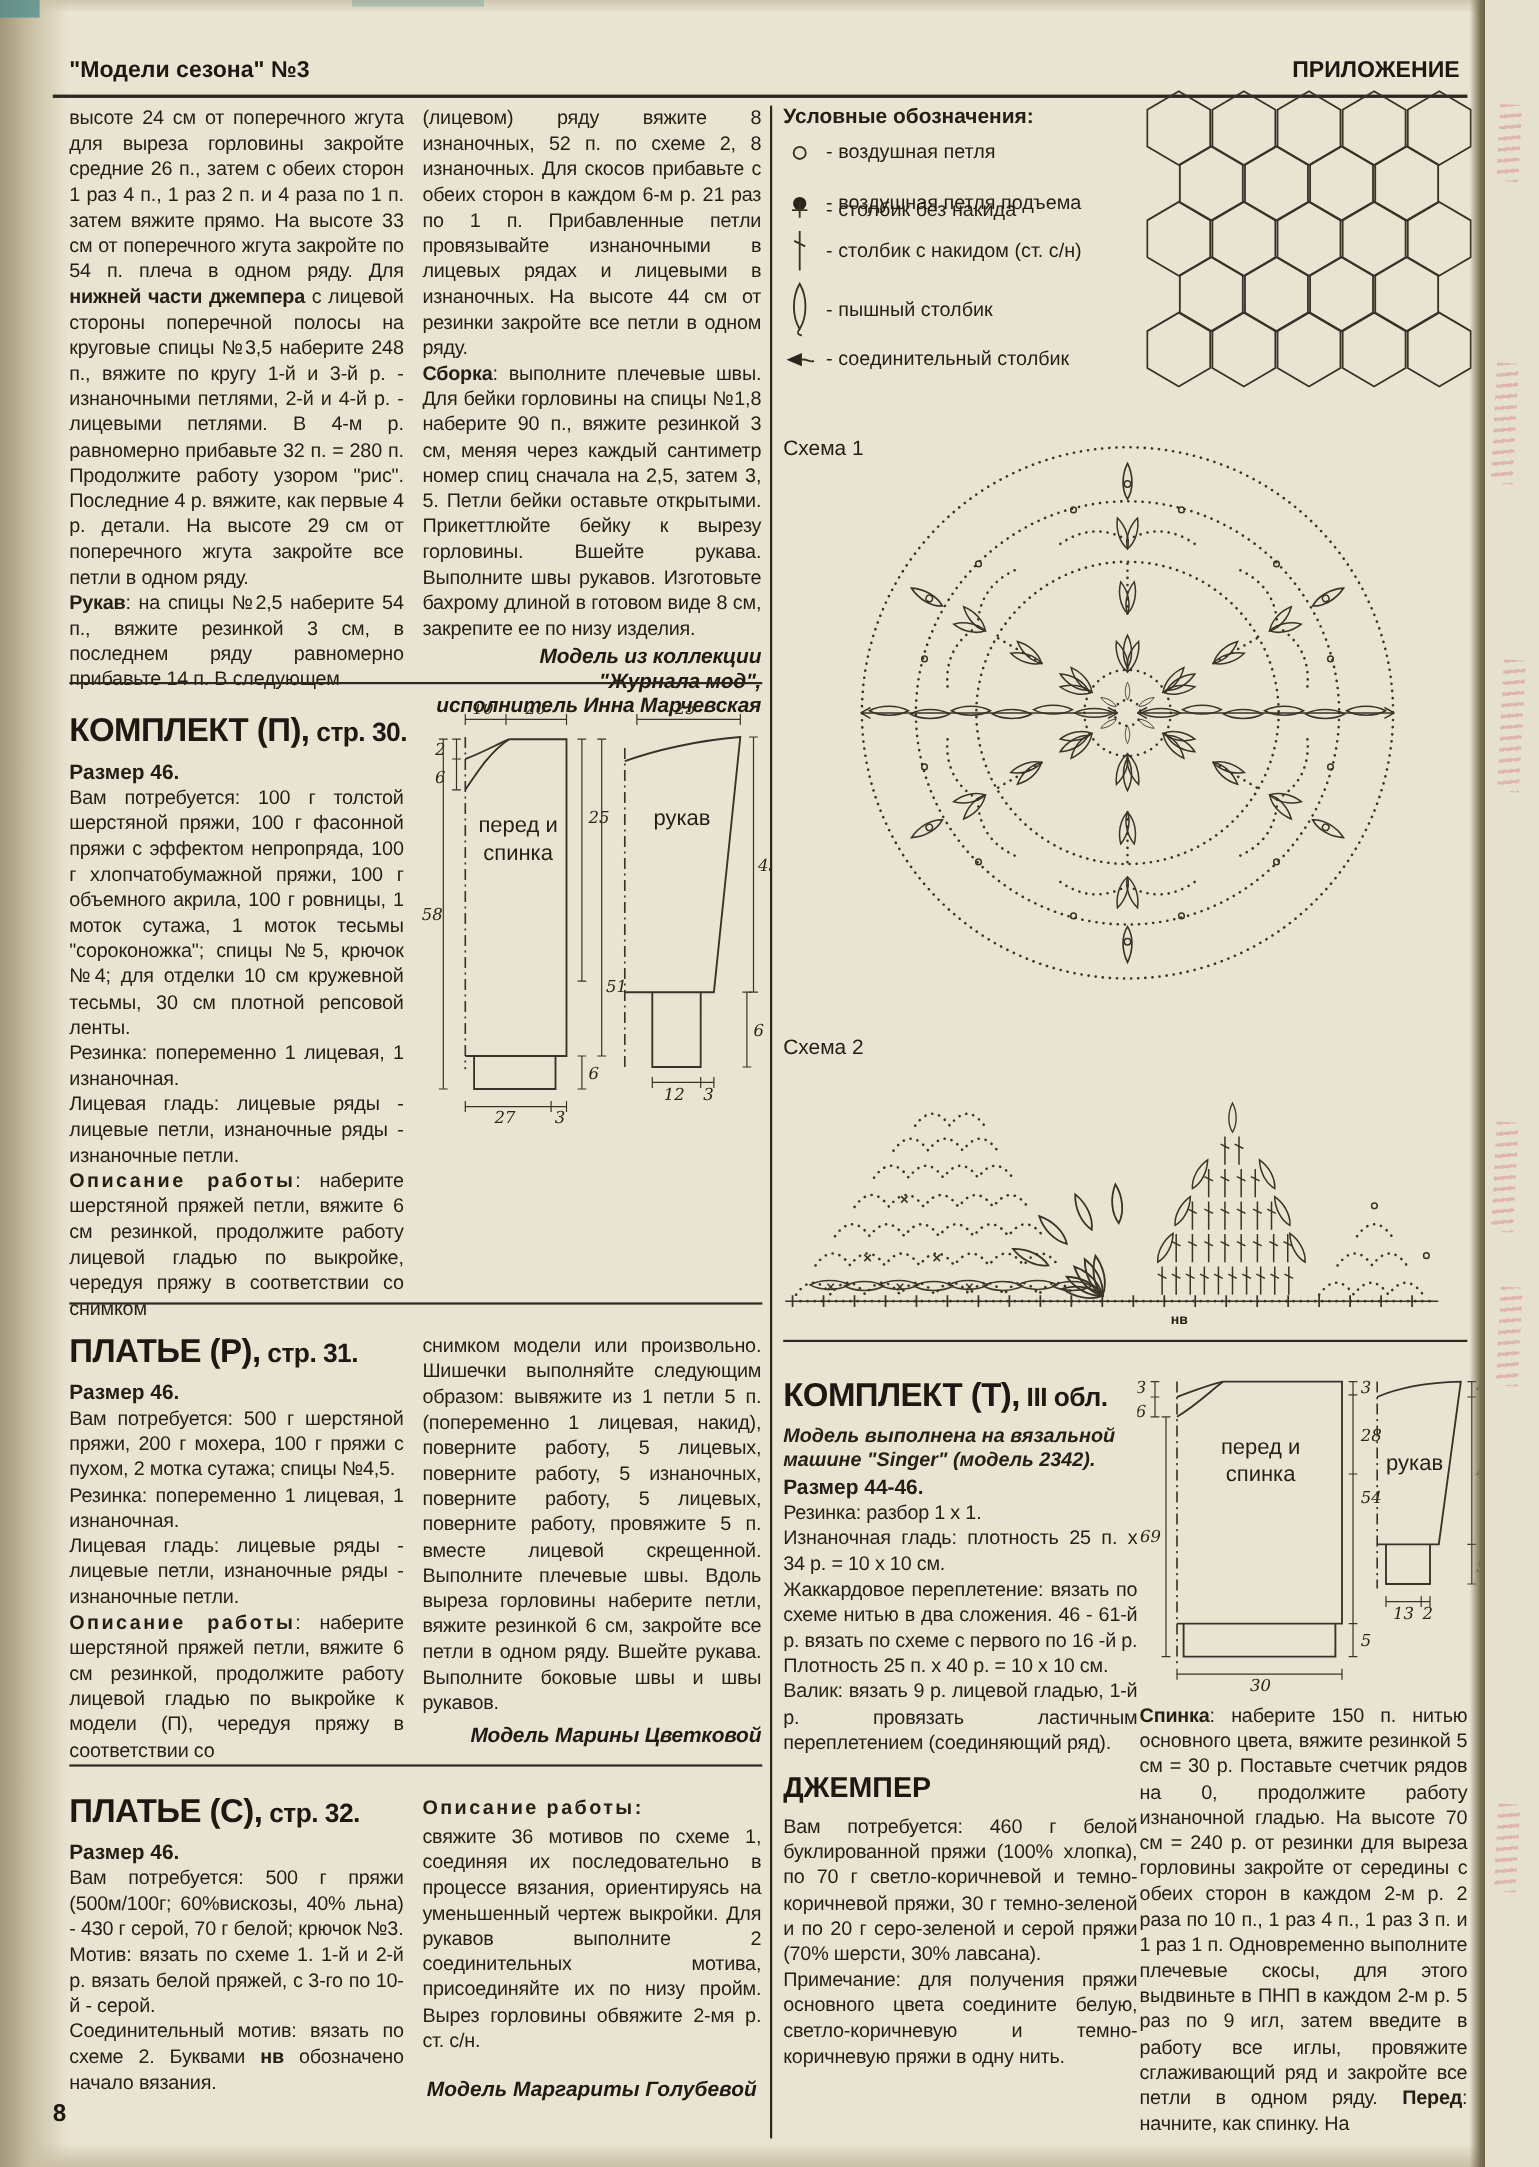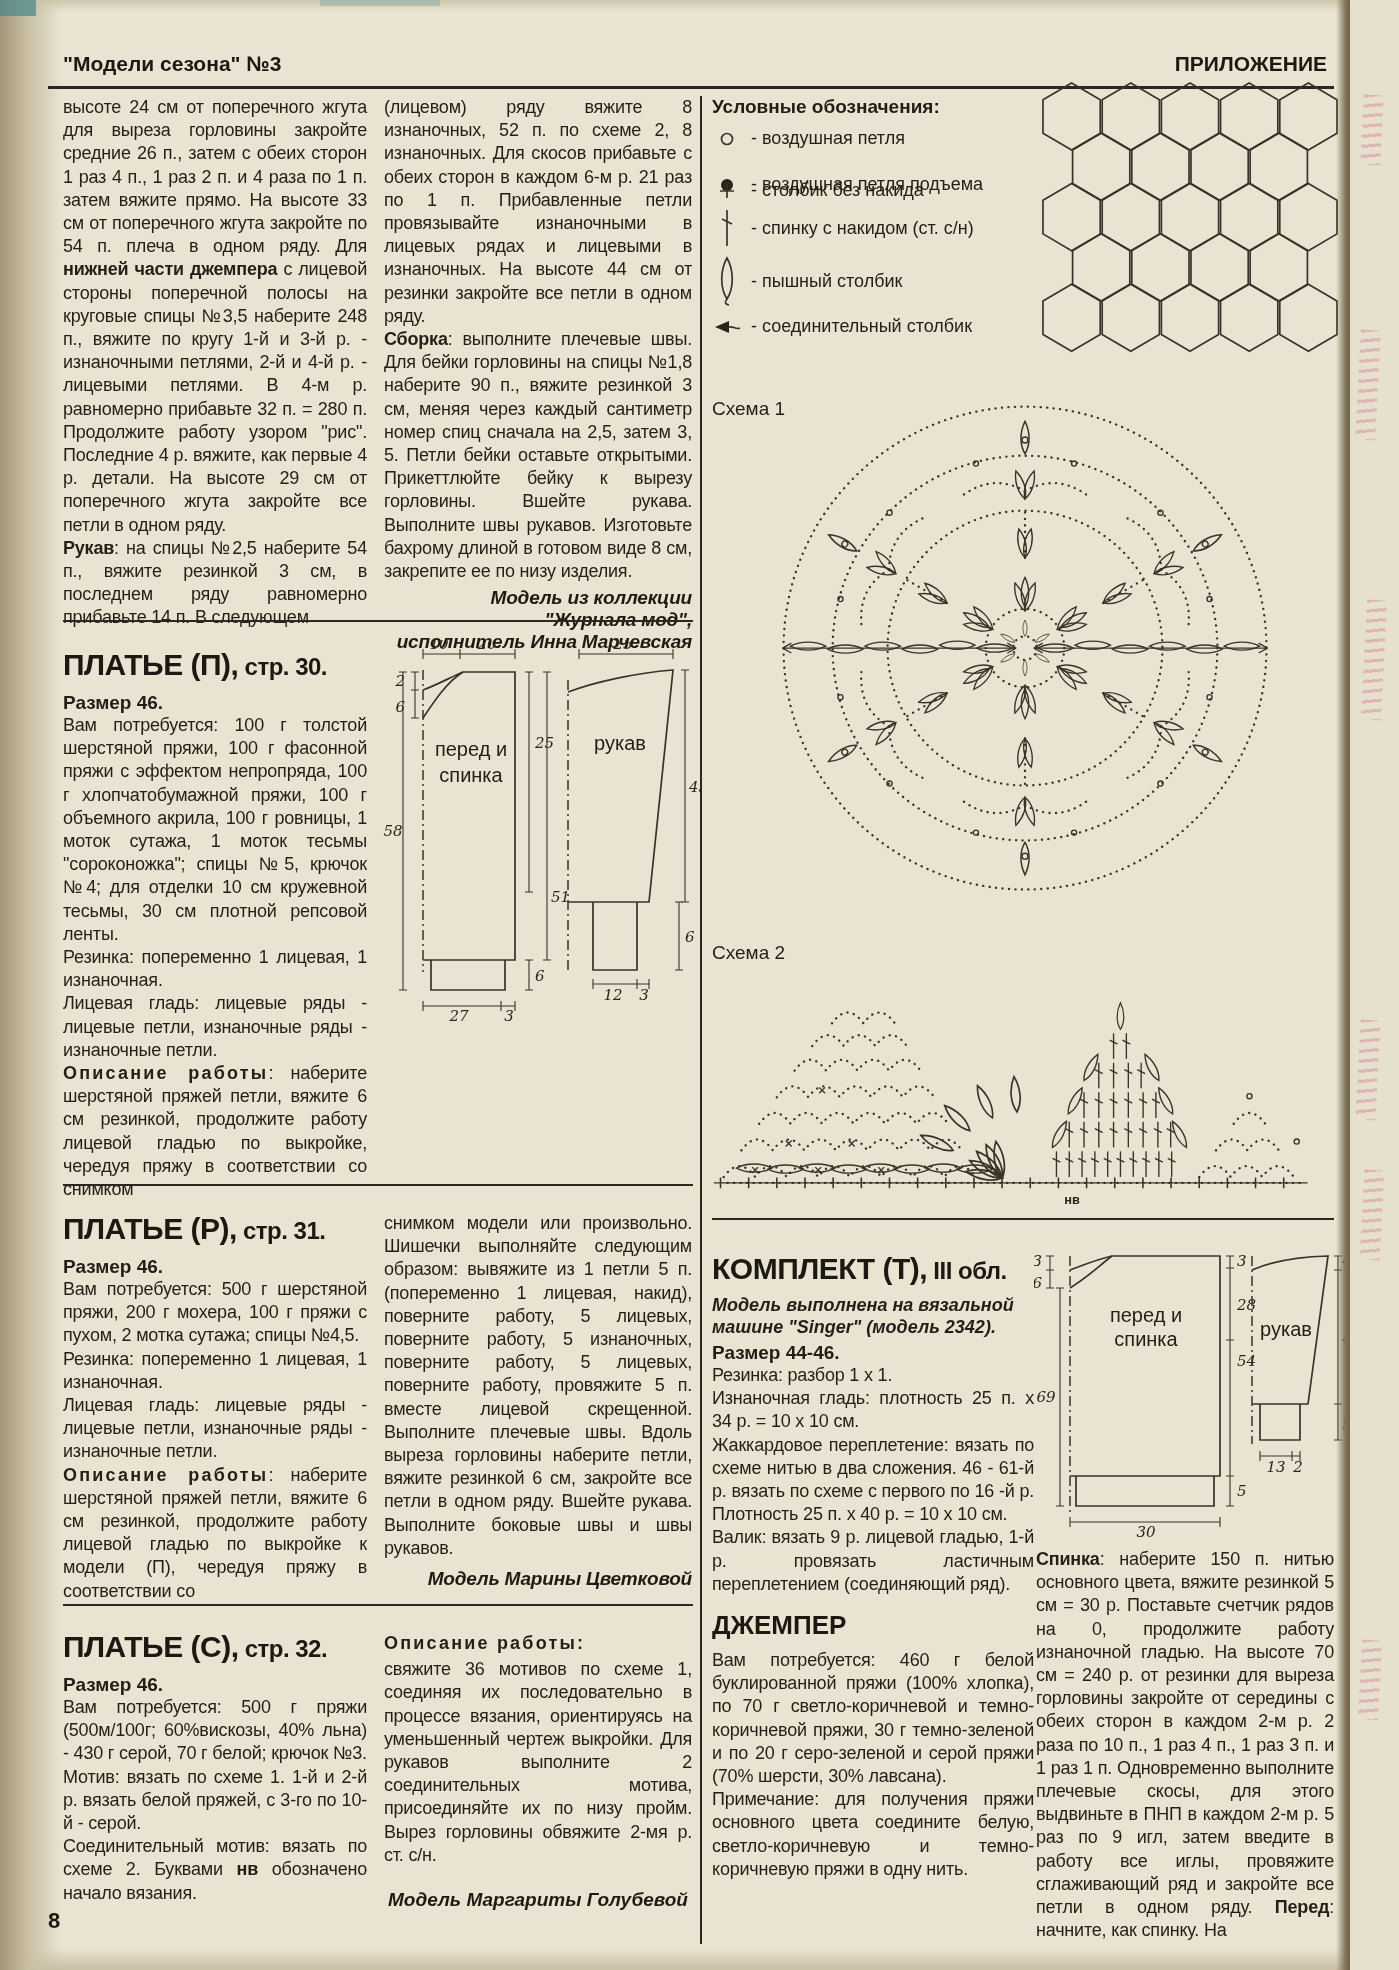--- a/index.html
+++ b/index.html
@@ -65,21 +65,21 @@
     <div><span class="b">Сборка</span><span>: выполните плечевые швы. Для бейки горловины на спицы №1,8 наберите 90 п., вяжите резинкой 3 см, меняя через каждый сантиметр номер спиц сначала на 2,5, затем 3, 5. Петли бейки оставьте открытыми. Прикеттлюйте бейку к вырезу горловины. Вшейте рукава. Выполните швы рукавов. Изготовьте бахрому длиной в готовом виде 8 см, закрепите ее по низу изделия.</span></div>
     <div class="credit" style="margin-top:4px;">
       <div>Модель из коллекции</div>
       <div>"Журнала мод",</div>
       <div>исполнитель Инна Марчевская</div>
     </div>
   </div>
 
   <div class="rule" style="left:63px;top:620px;width:630px;"></div>
 
-  <div class="abs h1" style="left:63px;top:648px;"><span>ПЛАТЬЕ (П),</span><span class="pg"> стр. 30.</span></div>
+  <div class="abs h1" style="left:63px;top:648px;"><span>КОМПЛЕКТ (П),</span><span class="pg"> стр. 30.</span></div>
   <div class="abs" style="left:63px;top:692px;width:304px;">
     <div class="size-line">Размер 46.</div>
     <div class="t">Вам потребуется: 100 г толстой шерстяной пряжи, 100 г фасонной пряжи с эффектом непропряда, 100 г хлопчатобумажной пряжи, 100 г объемного акрила, 100 г ровницы, 1 моток сутажа, 1 моток тесьмы "сороконожка"; спицы №5, крючок №4; для отделки 10 см кружевной тесьмы, 30 см плотной репсовой ленты.</div>
     <div class="t">Резинка: попеременно 1 лицевая, 1 изнаночная.</div>
     <div class="t">Лицевая гладь: лицевые ряды - лицевые петли, изнаночные ряды - изнаночные петли.</div>
     <div class="t"><span class="spaced">Описание работы</span><span>: наберите шерстяной пряжей петли, вяжите 6 см резинкой, продолжите работу лицевой гладью по выкройке, чередуя пряжу в соответствии со снимком</span></div>
   </div>
 
   <svg class="abs" style="left:383px;top:640px;" width="318" height="382" viewBox="0 0 318 382">
 
@@ -189,21 +189,21 @@
         </svg>
       </span>
     <span>- столбик без накида</span>
   </div>
   <div class="legend-item" style="left:712px;top:208px;">
     <span class="legend-sym">
         <svg width="14" height="40">
           <path class="ln2" d="M7,2 V38 M2,11 L12,16"></path>
         </svg>
       </span>
-    <span>- спинку с накидом (ст. с/н)</span>
+    <span>- столбик с накидом (ст. с/н)</span>
   </div>
   <div class="legend-item" style="left:712px;top:256px;">
     <span class="legend-sym">
         <svg width="24" height="50">
           <path class="ln2" d="M12,2 C19,14 19,32 12,43 C5,32 5,14 12,2 Z"></path>
           <path class="ln2" d="M12,43 q-4,5 2,6"></path>
         </svg>
       </span>
     <span>- пышный столбик</span>
   </div>

